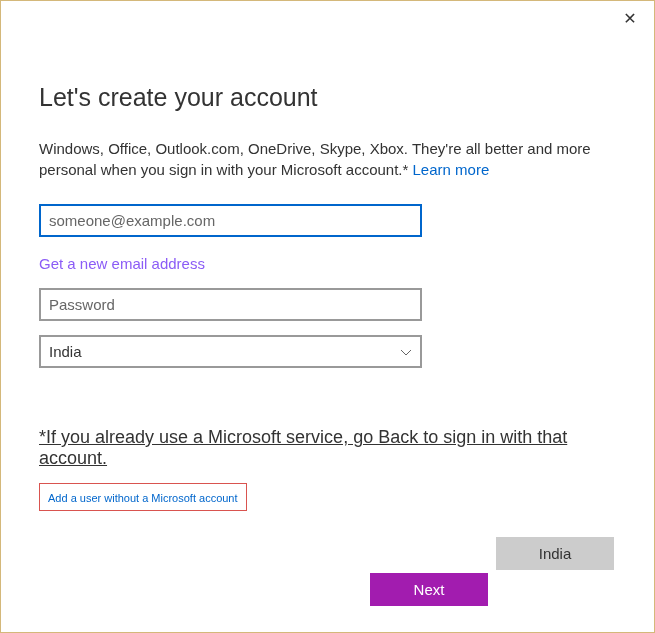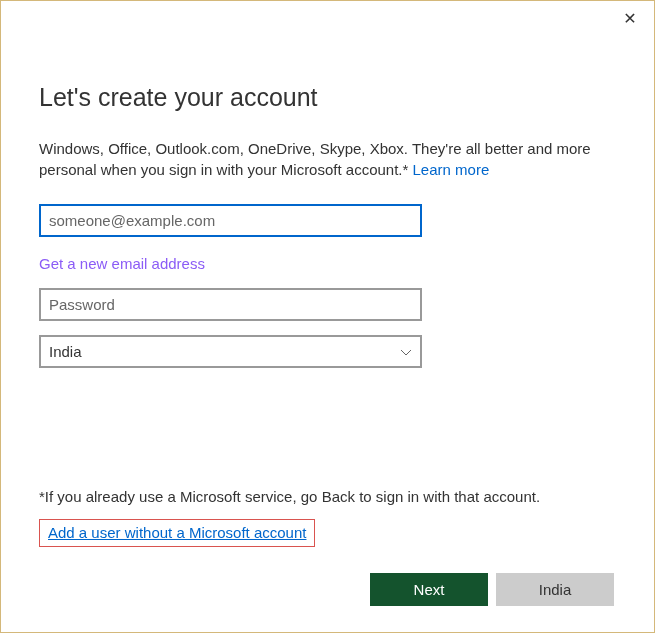--- a/index.html
+++ b/index.html
@@ -98,52 +98,53 @@
       color: #666;
       font-size: 12px;
     }
     .footer-area {
       position: absolute;
       bottom: 26px;
       left: 38px;
       right: 40px;
     }
     .footnote {
-      font-size: 15px;
+      font-size: 18px;
       color: #333;
       margin-bottom: 14px;
+      text-decoration: underline;
     }
     .add-user-box {
       border: 1px solid #d9534f;
       padding: 4px 8px;
       display: inline-block;
       margin-bottom: 26px;
     }
     .add-user-link {
       color: #0066cc;
-      font-size: 15px;
+      font-size: 11px;
       cursor: pointer;
-      text-decoration: underline;
     }
     .button-row {
       display: flex;
       justify-content: flex-end;
       gap: 8px;
     }
     .btn {
       width: 118px;
       height: 33px;
       font-size: 15px;
       font-family: "Segoe UI", sans-serif;
       border: none;
       cursor: pointer;
     }
     .btn-primary {
-      background: #14532d;
+      background: #a21caf;
       color: #fff;
+      margin-top: 36px;
     }
     .btn-secondary {
       background: #ccc;
       color: #333;
     }
   </style>
 </head>
 <body>
 
 <div class="outer-border">

